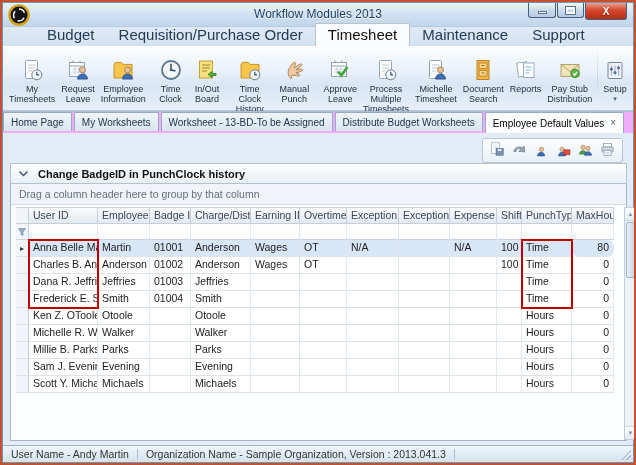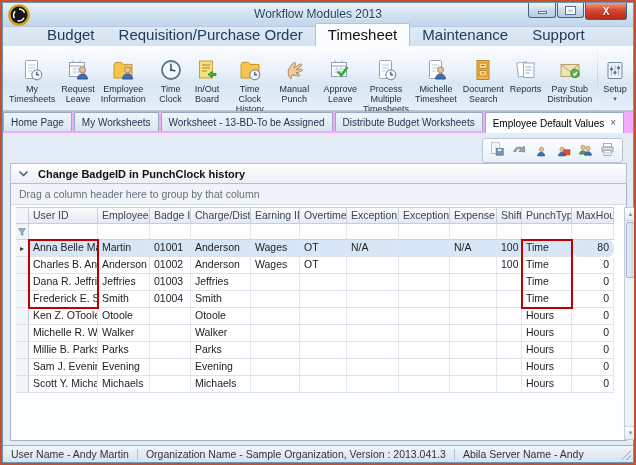--- a/index.html
+++ b/index.html
@@ -557,17 +557,16 @@
             </div>
           </div>
       </div>
     </div>
 
     <div class="statusbar" id="statusBar">
         <span>User Name - Andy Martin</span>
         <div class="statussep"></div>
         <span>Organization Name - Sample Organization, Version : 2013.041.3</span>
         <div class="statussep"></div>
-        <span>Abila Server Name - Andy</span>
       </div>
     <div class="grip"></div>
   </div>
 </div>
 
 </body></html>

